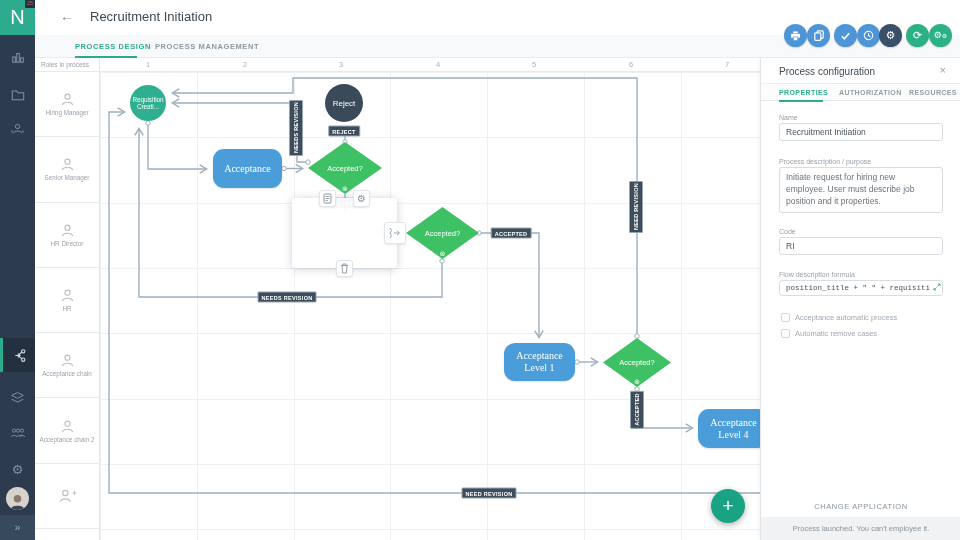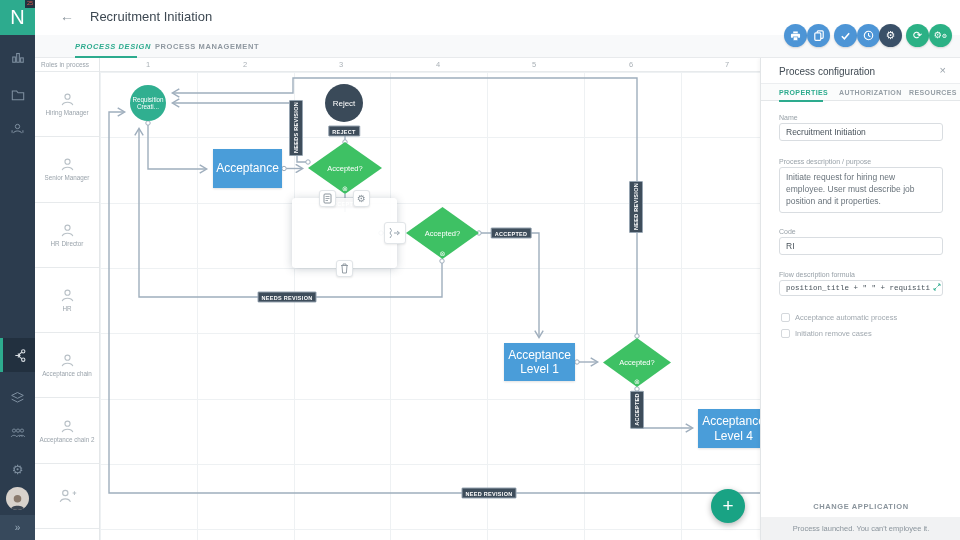--- a/index.html
+++ b/index.html
@@ -20,21 +20,21 @@
         display:flex;align-items:center;justify-content:center;color:#9db0c0;font-size:10px;}
   .avatar{position:absolute;left:6px;top:487px;width:23px;height:23px;border-radius:50%;
         background:#d8d2cc;overflow:hidden;display:flex;align-items:flex-end;justify-content:center;}
 
   
   .header{left:35px;top:0;width:925px;height:35px;background:#fff;z-index:55;}
   .back{position:absolute;left:25px;top:8px;font-size:14px;color:#8a949c;}
   .title{position:absolute;left:55px;top:9px;font-size:13px;color:#3d4852;}
   .tabbar{left:35px;top:35px;width:925px;height:23px;background:#f8f9fa;border-bottom:1px solid #e8eaec;z-index:54;}
   .mtab{position:absolute;top:7px;font-size:7.5px;font-weight:bold;letter-spacing:.6px;color:#8f98a0;}
-  .mtab.active{color:#2dab8e;font-style:italic;}
+  .mtab.active{color:#2dab8e;}
   .mtab-line{position:absolute;left:40px;top:21px;width:62px;height:2px;background:#2dab8e;}
   .tbtn{position:absolute;top:24px;width:23px;height:23px;border-radius:50%;display:flex;
         align-items:center;justify-content:center;color:#fff;z-index:58;box-shadow:0 1px 2px rgba(0,0,0,.15);}
   .blue{background:#4d95d6;} .navy{background:#3a5068;} .green{background:#2bb185;}
   .gicon{font-family:"DejaVu Sans",sans-serif;font-size:11px;line-height:1;}
 
   
   .rolecol{left:35px;top:58px;width:65px;height:482px;background:#fff;border-right:1px solid #e4e7e9;z-index:40;}
   .rolehead{height:14px;font-size:6.5px;color:#9aa3ab;padding:3px 0 0 6px;border-bottom:1px solid #e7eaec;}
   .lane{height:65.3px;border-bottom:1px solid #e7eaec;display:flex;flex-direction:column;
@@ -42,23 +42,23 @@
   .lane .nm{font-size:6.3px;color:#9aa3ab;text-align:center;}
 
   
   .ruler{left:100px;top:58px;width:860px;height:14px;background:#fff;border-bottom:1px solid #e7eaec;z-index:5;}
   .rnum{position:absolute;top:2px;font-size:7.5px;color:#aab1b7;transform:translateX(-50%);}
   .canvas{left:100px;top:72px;width:860px;height:468px;background:#fff;z-index:1;
     background-image:repeating-linear-gradient(90deg,#eef1f3 0 1px,transparent 1px 96.8px),
                      repeating-linear-gradient(180deg,#eef1f3 0 1px,transparent 1px 65.3px);}
   svg.edges{left:0;top:0;z-index:8;pointer-events:none;}
 
-  .noderect{position:absolute;background:#4a9dd9;color:#fff;border-radius:0;display:flex;
-        align-items:center;justify-content:center;text-align:center;font-size:12px;line-height:1.2;
-        padding:2px;z-index:12;box-shadow:0 1px 2px rgba(0,0,0,.12);}
+  .noderect{position:absolute;background:#4a9dd9;color:#fff;border-radius:11px;display:flex;
+        align-items:center;justify-content:center;text-align:center;font-size:10px;line-height:1.2;
+        padding:2px;z-index:12;box-shadow:0 1px 2px rgba(0,0,0,.12);font-family:Liberation Serif, serif;}
   .circle{position:absolute;border-radius:50%;color:#fff;display:flex;align-items:center;
         justify-content:center;text-align:center;z-index:12;}
   .diamond{position:absolute;background:#3ec164;color:#fff;display:flex;align-items:center;
         justify-content:center;text-align:center;font-size:7.5px;z-index:12;
         clip-path:polygon(50% 0,100% 50%,50% 100%,0 50%);}
   .gmark{position:absolute;left:50%;bottom:1px;transform:translateX(-50%);font-size:7px;
         font-family:"DejaVu Sans",sans-serif;opacity:.9;}
   .elabel{position:absolute;background:#3e4d5b;color:#fff;font-size:5.5px;font-weight:bold;
         letter-spacing:.3px;padding:1.5px 3px;border:1px solid #97a5b2;border-radius:1px;
         transform:translate(-50%,-50%);z-index:14;white-space:nowrap;}
@@ -84,21 +84,21 @@
   .ptab-line{position:absolute;left:18px;top:16px;width:44px;height:2px;background:#2dab8e;}
   .flabel{position:absolute;left:18px;font-size:7px;color:#98a1a8;}
   .finput{position:absolute;left:18px;width:164px;border:1px solid #d9dde1;border-radius:3px;
         font-size:8.5px;color:#4a545c;padding:3px 6px;background:#fff;}
   .ftext{position:absolute;left:18px;width:164px;height:46px;border:1px solid #d9dde1;border-radius:3px;
         font-size:8.5px;color:#6a747c;padding:4px 6px;background:#fff;resize:none;line-height:1.4;}
   .mono{font-family:"Liberation Mono","DejaVu Sans Mono",monospace;font-size:7.5px;white-space:nowrap;overflow:hidden;}
   .chk{position:absolute;left:20px;width:9px;height:9px;border:1px solid #d4d8dc;border-radius:2px;background:#fff;}
   .chklab{position:absolute;left:34px;font-size:7.5px;color:#a0a8af;}
   .changeapp{position:absolute;left:0;top:444px;width:200px;text-align:center;font-size:7.5px;
-        letter-spacing:.6px;color:#8a949c;font-weight:bold;}
+        letter-spacing:.6px;color:#8a949c;}
   .pfooter{position:absolute;left:0;top:459px;width:200px;height:23px;background:#f1f2f3;
         display:flex;align-items:center;justify-content:center;font-size:7.5px;color:#8a949c;}
 </style>
 </head>
 <body>
 
 <div class="stage">
 
   <div class="abs canvas"></div>
 
@@ -315,21 +315,21 @@
 
     <span class="flabel" style="top:213px">Flow description formula</span>
     <input class="finput mono" style="top: 222px; padding-right: 12px;" value="position_title + &quot; &quot; + requisition_number">
     <svg class="abs" style="left:172px;top:225px" width="8" height="8" viewBox="0 0 8 8">
         <path d="M4.5 3.5 L7 1M5 1h2v2M3.5 4.5 L1 7M1 5v2h2" fill="none" stroke="#2dab8e" stroke-width=".9"></path>
       </svg>
 
     <span class="chk" style="top:255px"></span>
     <span class="chklab" style="top:255px">Acceptance automatic process</span>
     <span class="chk" style="top:271px"></span>
-    <span class="chklab" style="top:271px">Initiation remove cases</span>
+    <span class="chklab" style="top:271px">Automatic remove cases</span>
 
     <div class="changeapp">CHANGE APPLICATION</div>
     <div class="pfooter">Process launched. You can't employee it.</div>
   </div>
 
   <div class="abs sidebar">
     <div class="logo">
         <span>N</span>
       <span class="logo-badge">25</span>
     </div>

